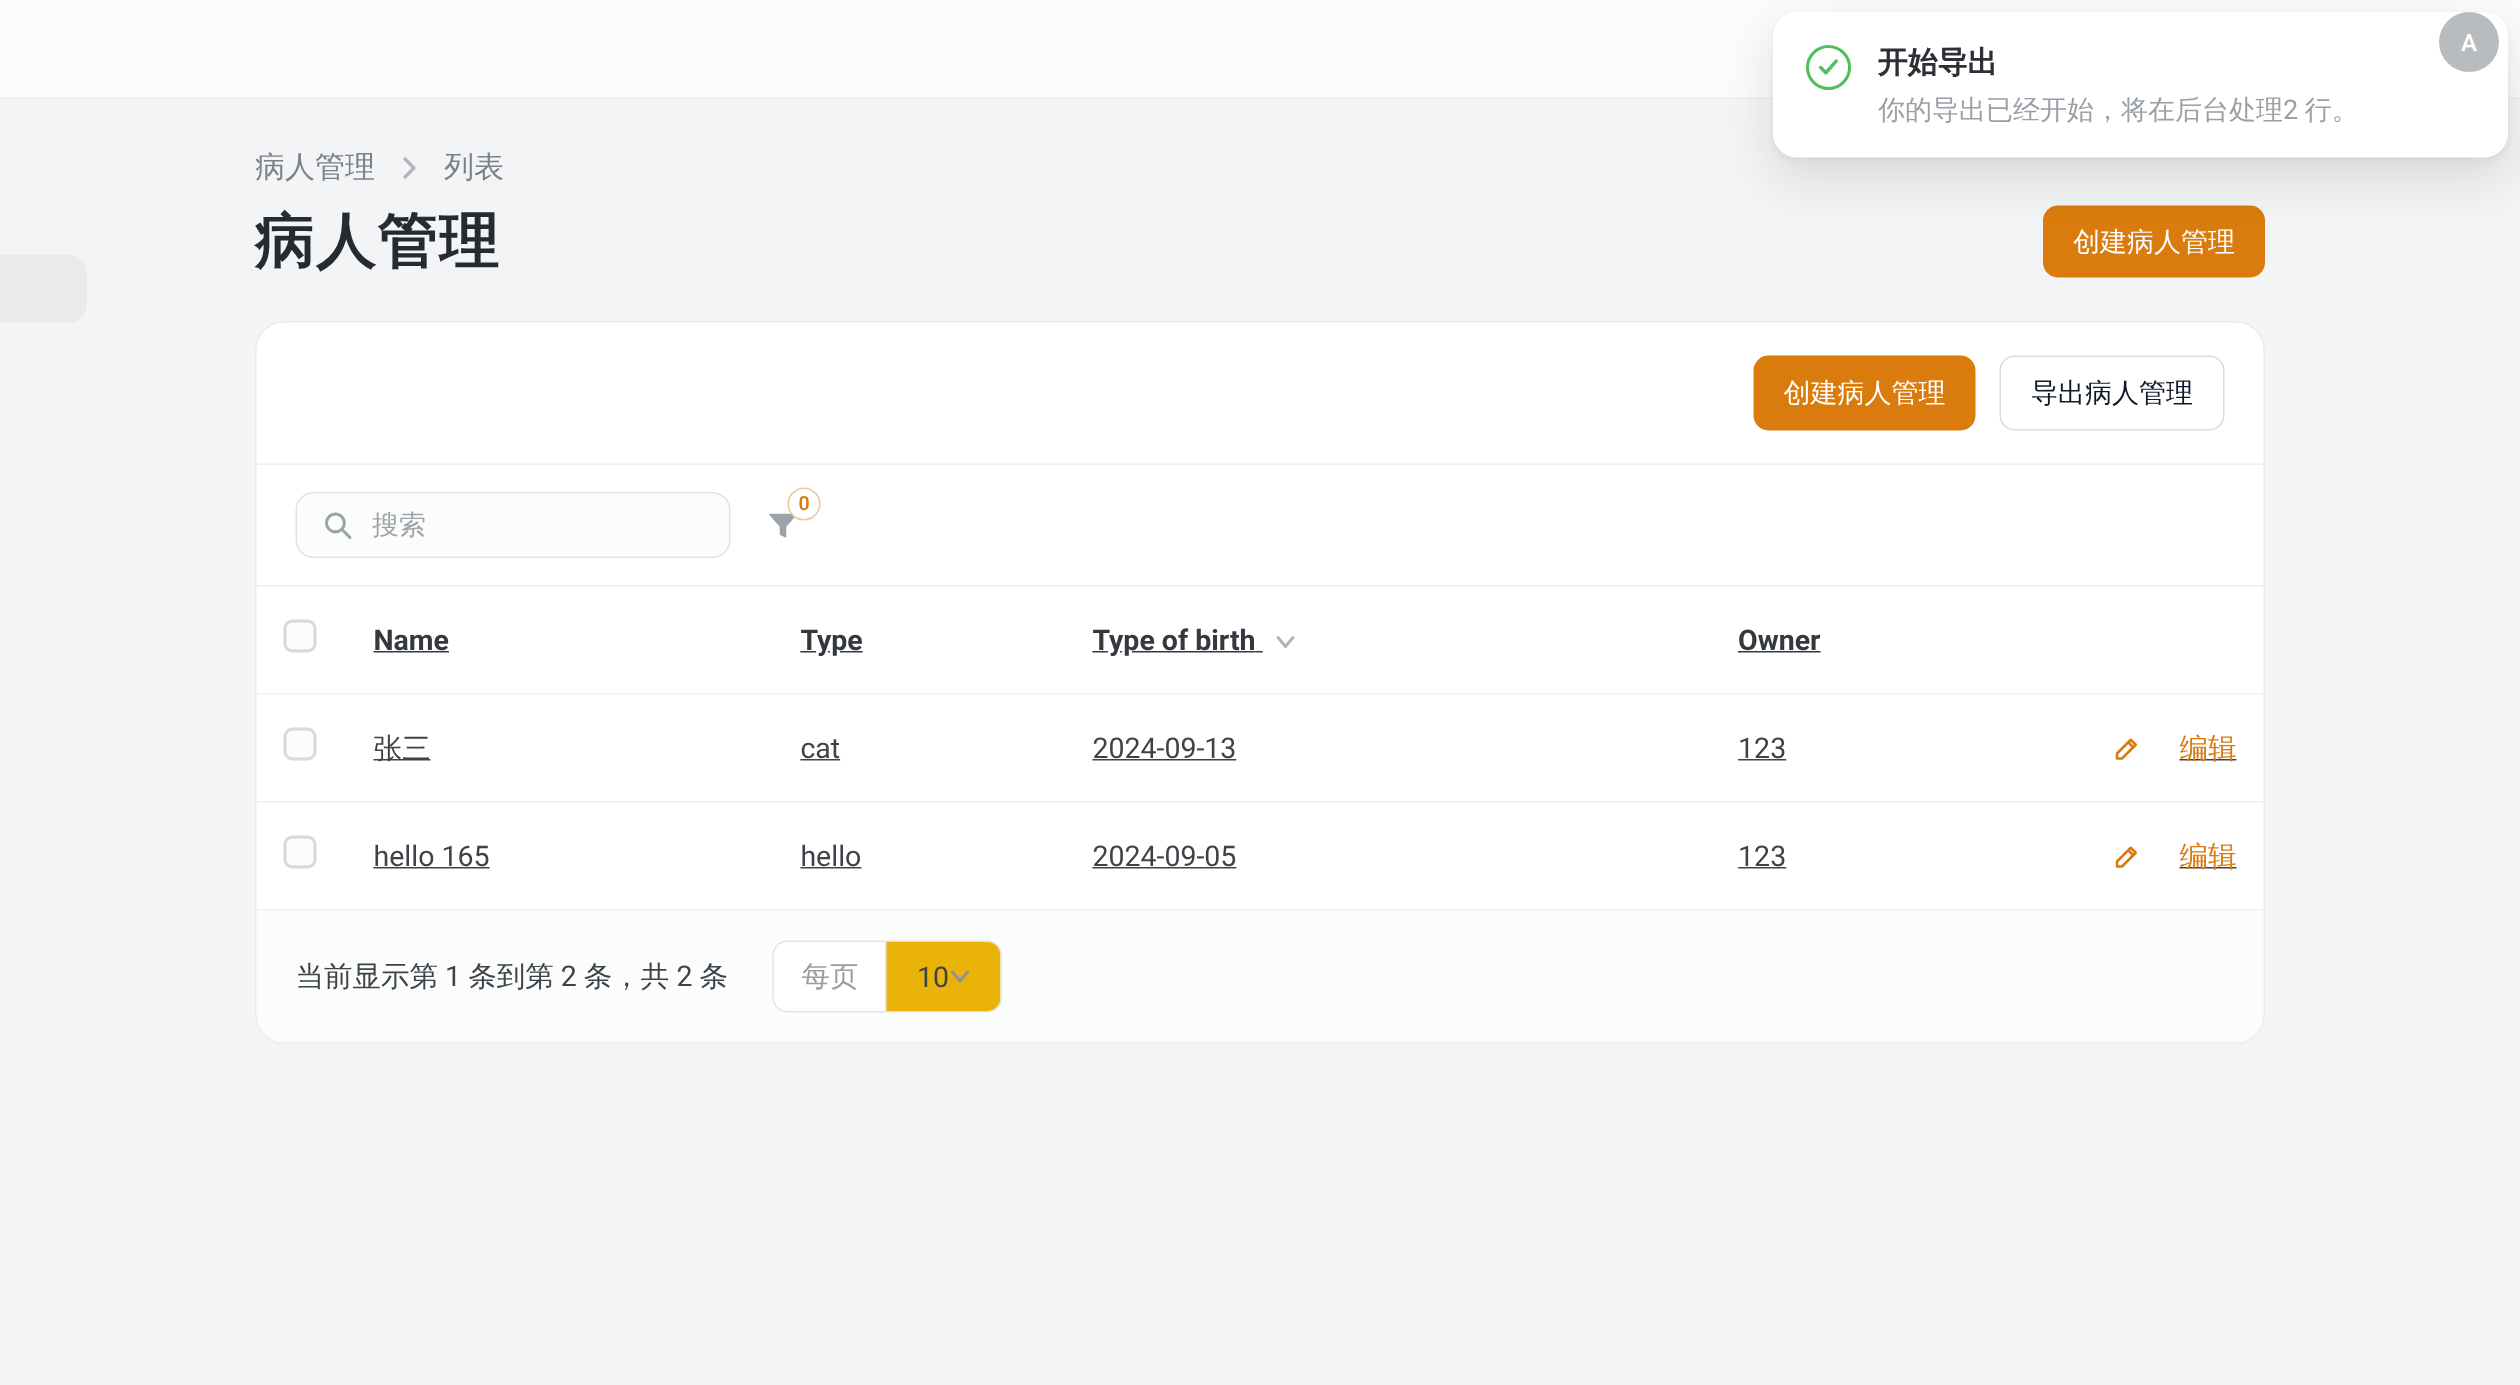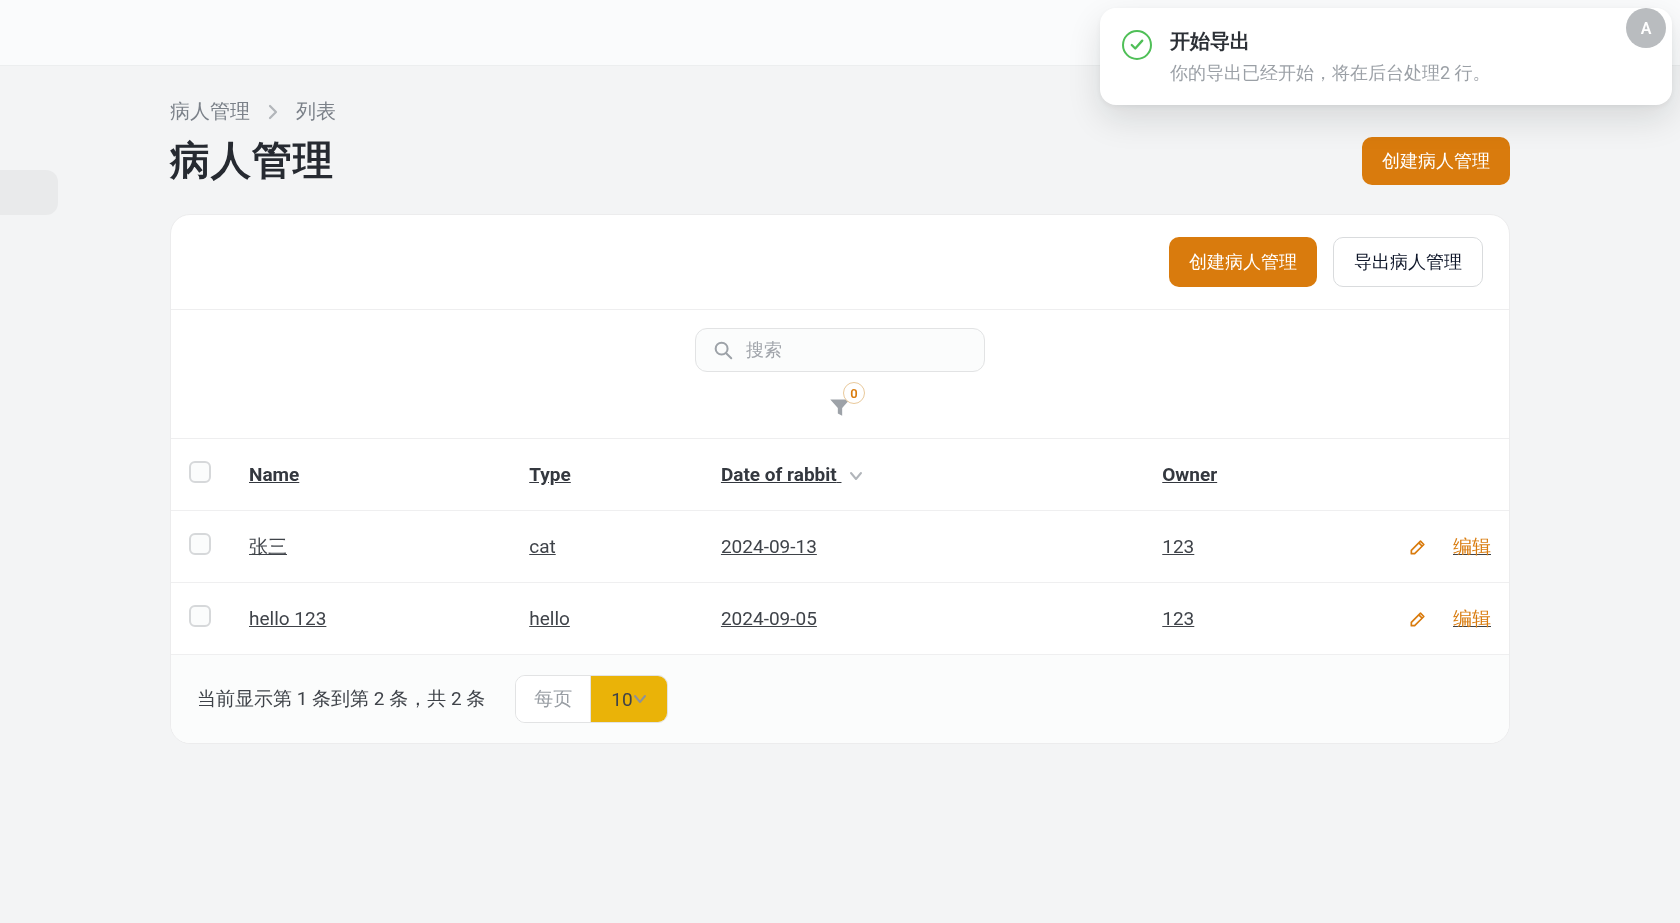--- a/index.html
+++ b/index.html
@@ -80,21 +80,20 @@
     padding:22px 26px;
     border-bottom:1.5px solid #eeeeef;
   }
   .toolbar {
     display:flex;
     justify-content:flex-start;
     align-items:center;
     gap:22px;
     padding:18px 26px 18px 26px;
     border-bottom:1.5px solid #eeeeef;
-    flex-direction:column;
   }
   .search-wrap {
     display:flex;
     align-items:center;
     gap:12px;
     border:1.5px solid #e2e3e4;
     background:#fbfcfc;
     border-radius:12px;
     padding:10px 16px;
     width:290px;
@@ -191,21 +190,21 @@
     padding:10px 20px 10px 20px;
     display:flex;
     align-items:center;
     background:#eab308;
     color:#3f4349;
   }
   .toast {
     position:fixed;
     top:8px;
     right:8px;
-    width:572px;
+    width:490px;
     background:#ffffff;
     border-radius:16px;
     box-shadow:0 14px 34px rgba(20,22,26,0.12), 0 2px 6px rgba(20,22,26,0.06);
     padding:20px 46px 20px 22px;
     display:flex;
     gap:18px;
     align-items:flex-start;
   }
   .toast-icon {
     width:30px; height:30px;
@@ -306,21 +305,21 @@
 
     <table class="data">
       <thead>
         <tr>
           <th class="th-checkbox">
             <span class="check"></span>
           </th>
           <th>Name</th>
           <th>Type</th>
           <th>
-            <span>Date of rabbit</span>
+            <span>Type of birth</span>
             <span class="sort-icon">
               <svg width="14" height="10" viewBox="0 0 14 10" fill="none" style="display:inline">
                   <path d="M2 2 L7 8 L12 2" stroke="#b1b5ba" stroke-width="2" stroke-linecap="round" stroke-linejoin="round"></path>
                 </svg>
             </span>
           </th>
           <th>Owner</th>
           <th class="th-actions"></th>
         </tr>
       </thead>
@@ -338,21 +337,21 @@
                     <path d="M4 16 L4 20 L8 20 L19 9 L15 5 Z" stroke="#d97b0d" stroke-width="2" stroke-linejoin="round"></path>
                     <path d="M13 7 L17 11" stroke="#d97b0d" stroke-width="2"></path>
                   </svg>
               </span>
               <span>编辑</span>
             </span>
           </td>
         </tr>
         <tr>
           <td class="td-checkbox"><span class="check"></span></td>
-          <td>hello 123</td>
+          <td>hello 165</td>
           <td>hello</td>
           <td>2024-09-05</td>
           <td>123</td>
           <td class="td-actions">
             <span class="edit-link">
               <span>
                 <svg width="20" height="20" viewBox="0 0 24 24" fill="none">
                     <path d="M4 16 L4 20 L8 20 L19 9 L15 5 Z" stroke="#d97b0d" stroke-width="2" stroke-linejoin="round"></path>
                     <path d="M13 7 L17 11" stroke="#d97b0d" stroke-width="2"></path>
                   </svg>

